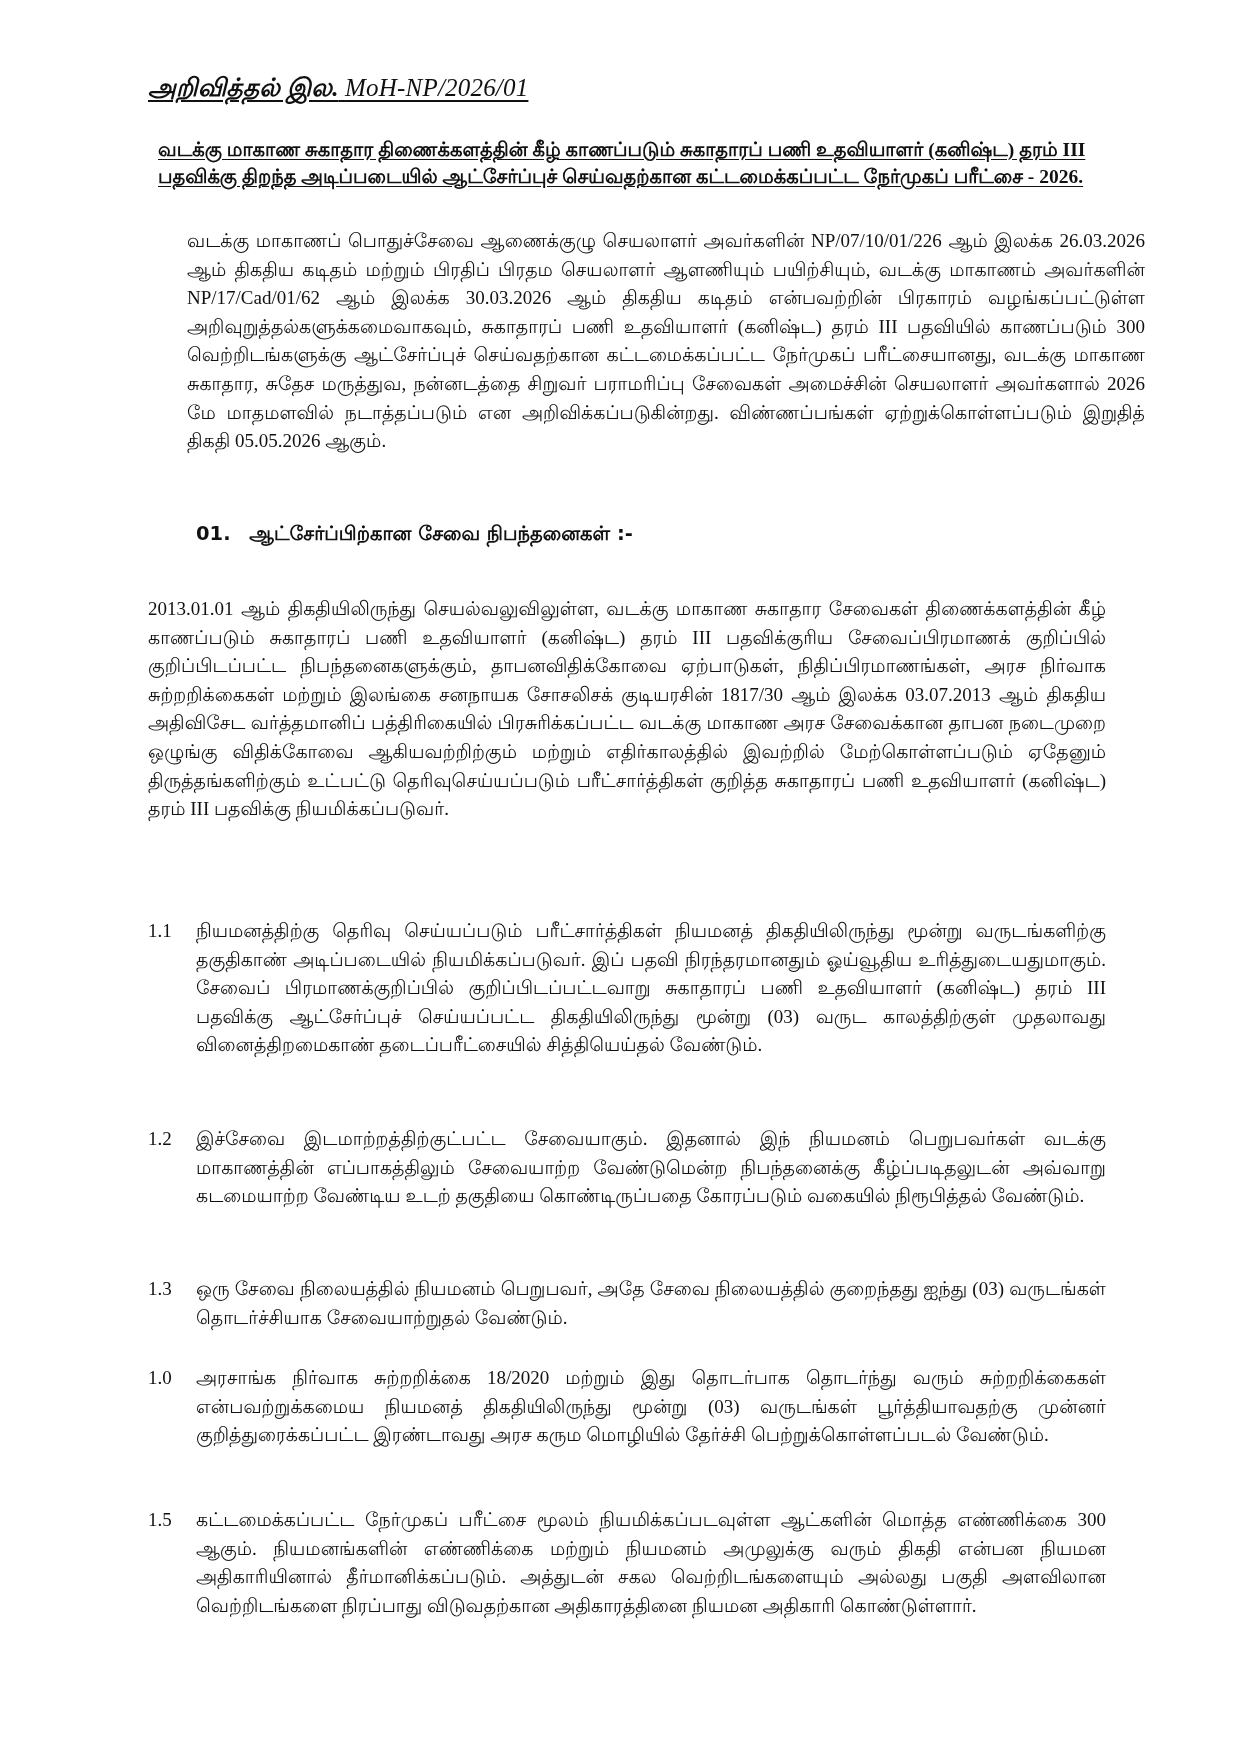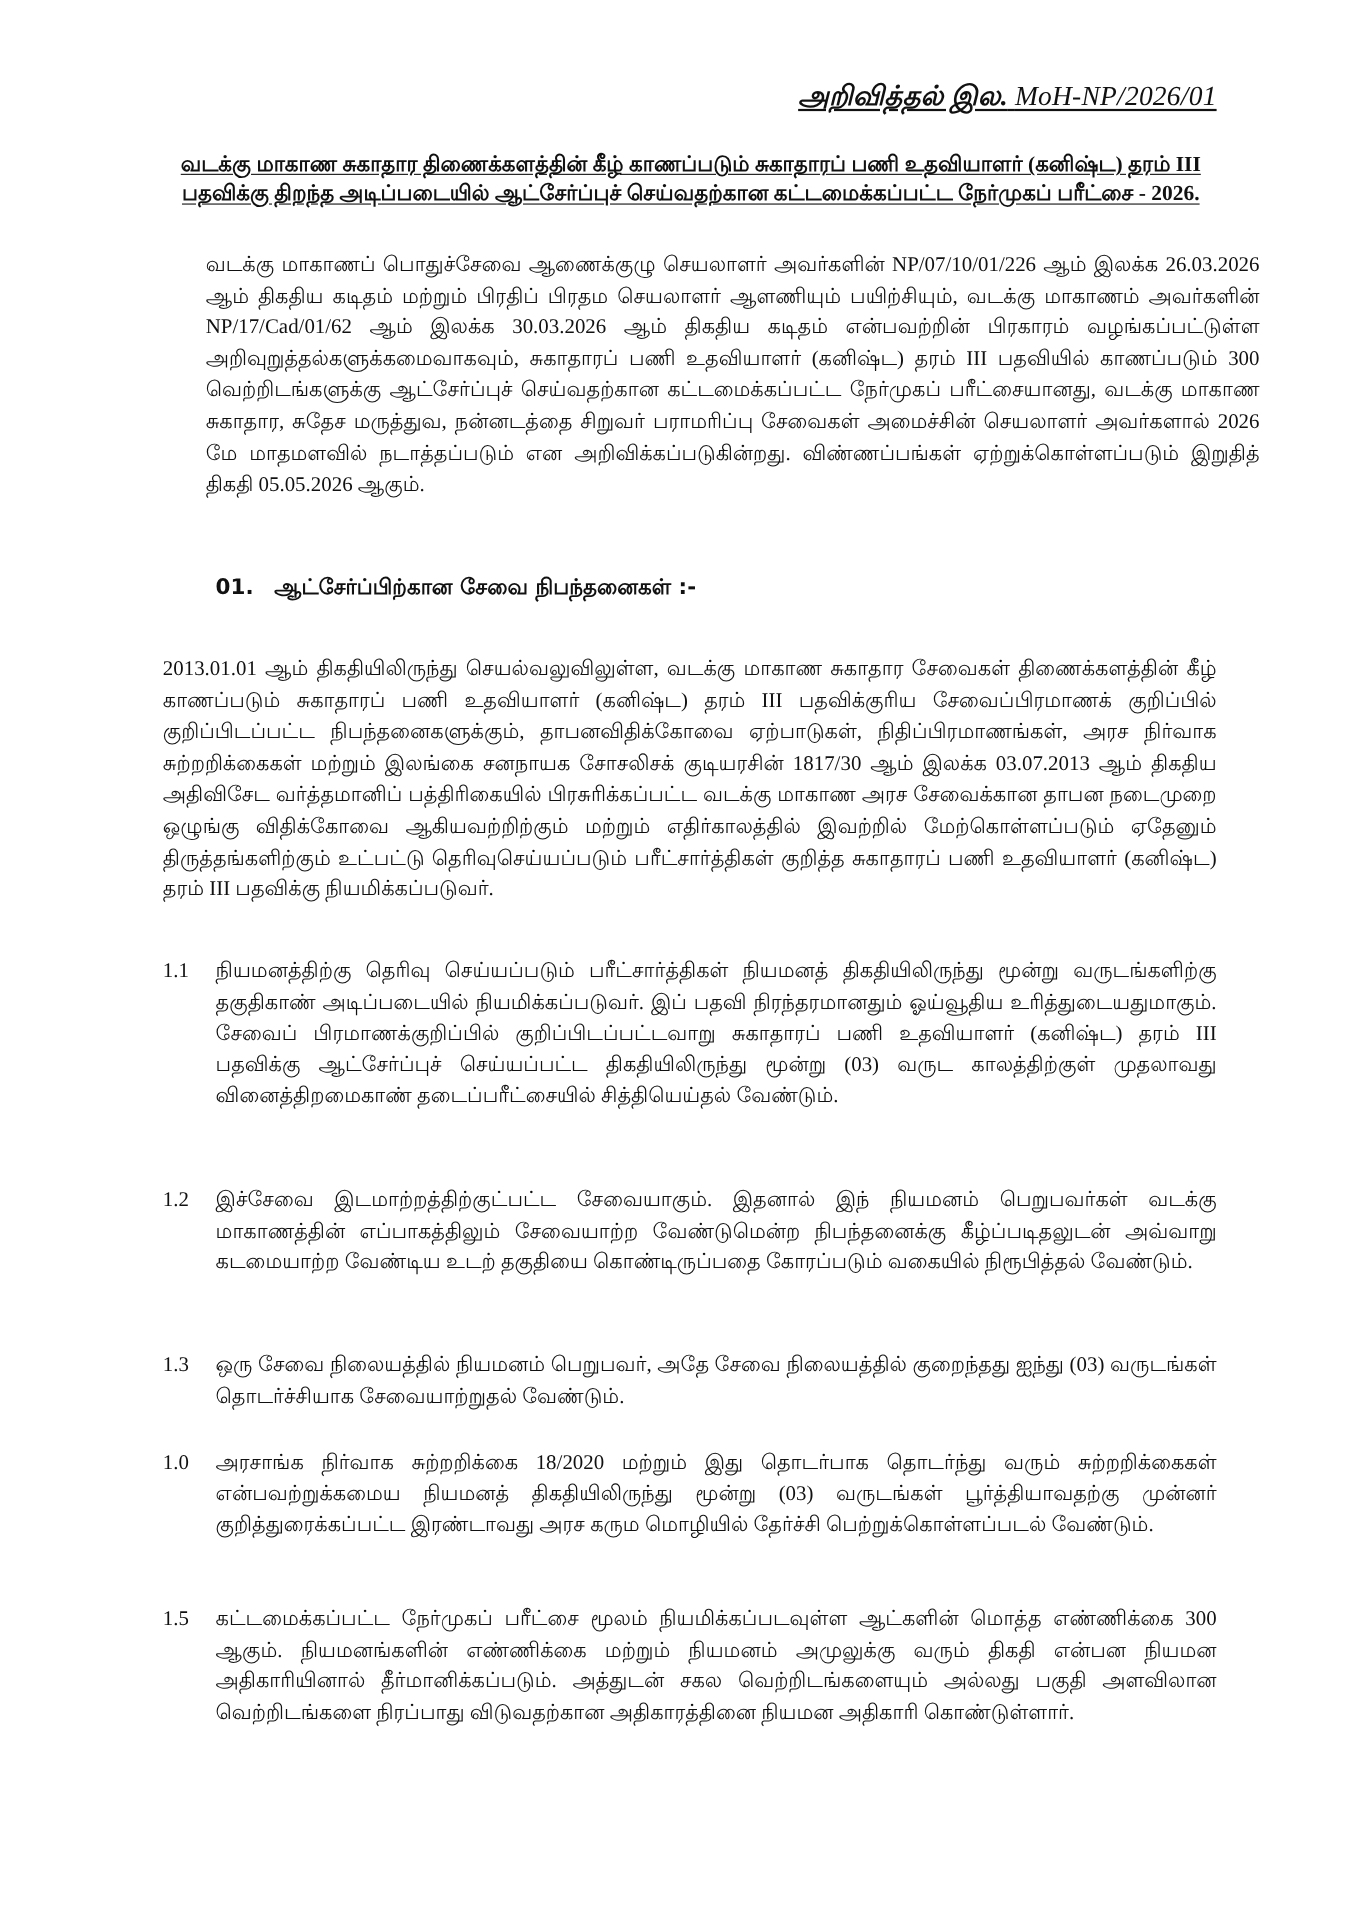--- a/index.html
+++ b/index.html
@@ -15,35 +15,35 @@
       position: absolute;
       left: 148px;
       top: 0;
       width: 958px;
     }
     .notice-no {
       position: absolute;
       top: 74px;
       left: 0;
       width: 958px;
-      text-align: right;
+      text-align: left;
       font-size: 25px;
       font-weight: bold;
       font-style: italic;
       text-decoration: underline;
       text-underline-offset: 4px;
       letter-spacing: 0.2px;
     }
     .notice-no .ref { font-weight: normal; }
     .heading {
       position: absolute;
       top: 136px;
       left: 10px;
       width: 940px;
-      text-align: center;
+      text-align: left;
       font-size: 19.5px;
       font-weight: bold;
       line-height: 27px;
       text-decoration: underline;
       text-underline-offset: 3px;
     }
     .para {
       position: absolute;
       left: 0;
       width: 958px;
@@ -62,20 +62,21 @@
       font-family: "DejaVu Sans", "Liberation Sans", sans-serif;
     }
     .section-title .num { margin-right: 12px; margin-left: 48px; }
     .rules { top: 595px; }
     .item {
       position: absolute;
       left: 0;
       width: 958px;
       font-size: 19px;
       line-height: 28.6px;
+      margin-top: 48px;
     }
     .item .num {
       position: absolute;
       left: 0;
       top: 0;
     }
     .item .text {
       margin-left: 48px;
       text-align: justify;
       text-align-last: left;

